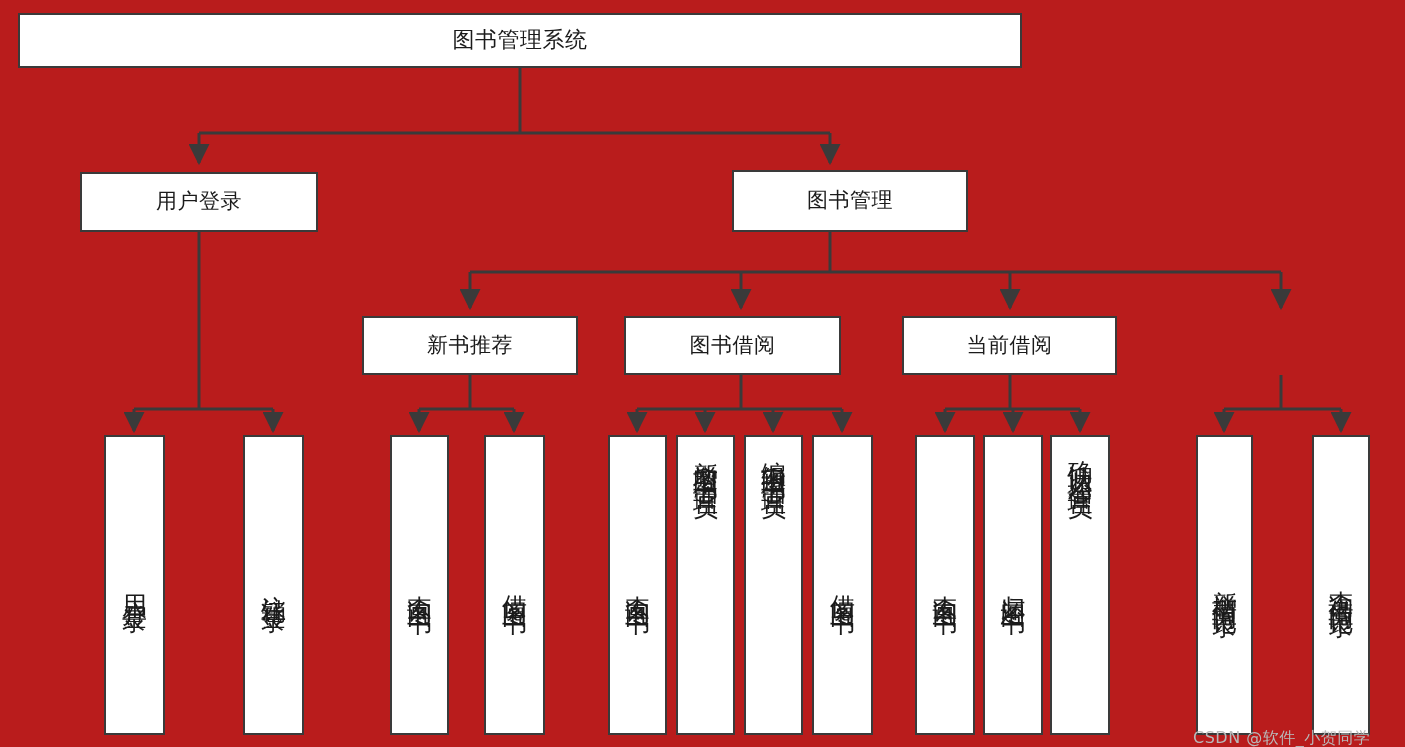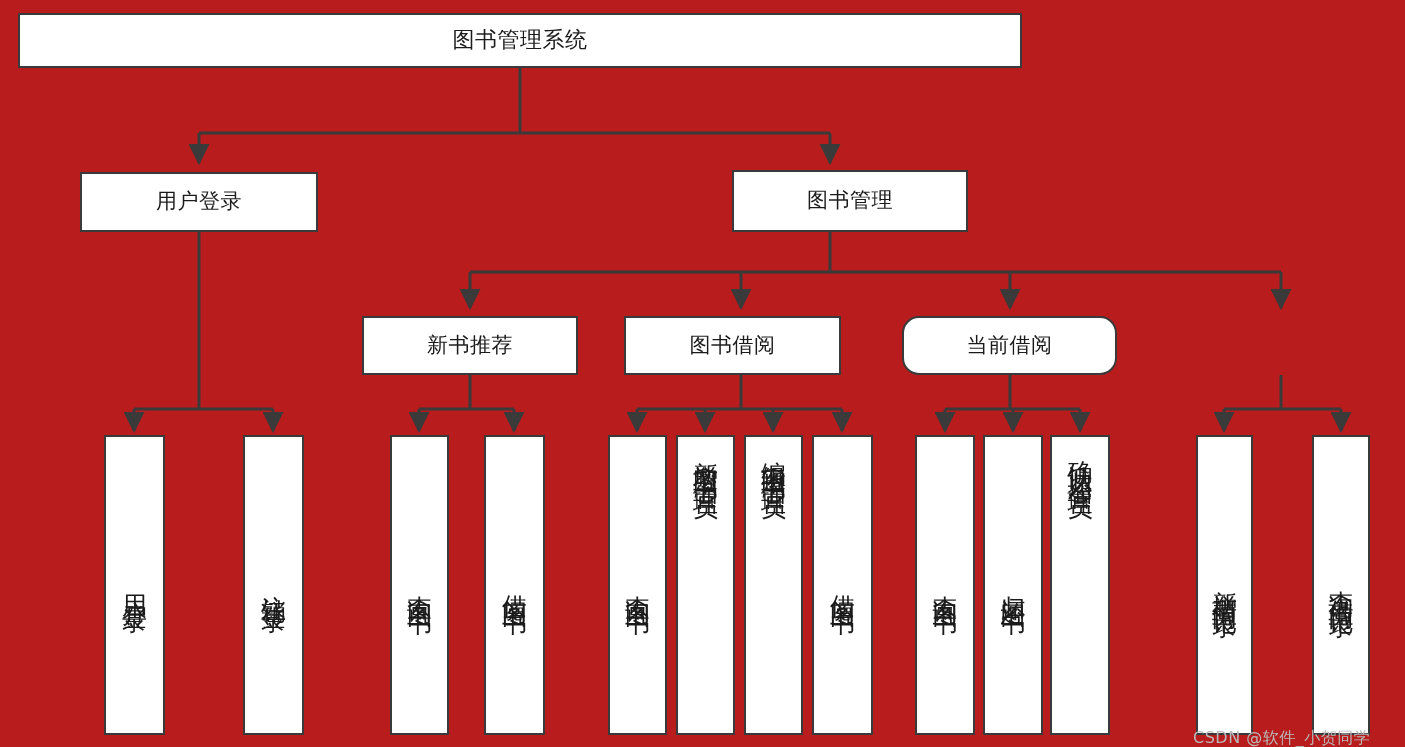--- a/index.html
+++ b/index.html
@@ -140,21 +140,21 @@
   <div class="node h" style="left:712px; top:170px; width:236px; height:62px;margin-left:20px;">
     <span class="label">图书管理</span>
   </div>
 
   <div class="node h" style="left:362px; top:316px; width:216px; height:59px;">
     <span class="label">新书推荐</span>
   </div>
   <div class="node h" style="left:624px; top:316px; width:217px; height:59px;">
     <span class="label">图书借阅</span>
   </div>
-  <div class="node h" style="left:902px; top:316px; width:215px; height:59px;border-radius:17px;">
+  <div class="node h" style="left:902px; top:316px; width:215px; height:59px;">
     <span class="label">当前借阅</span>
   </div>
 
   <div class="node v mid" style="left:104px; top:435px; width:61px; height:300px;">
     <span class="label">用户登录</span>
   </div>
   <div class="node v mid" style="left:243px; top:435px; width:61px; height:300px;">
     <span class="label">注销登录</span>
   </div>
 

